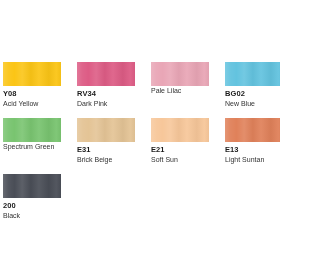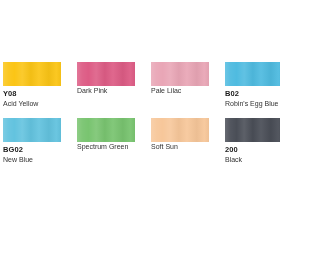--- a/index.html
+++ b/index.html
@@ -88,43 +88,50 @@
 
 <div id="swatch-sheet">
   <div class="swatch-grid">
       <div class="swatch-cell">
         <div class="swatch-chip" style="background-color: rgb(251, 197, 22);"></div>
         <div class="swatch-code">Y08</div>
         <div class="swatch-name">Acid Yellow</div>
       </div>
       <div class="swatch-cell">
         <div class="swatch-chip" style="background-color: rgb(221, 92, 133);"></div>
+        <div class="swatch-code">RV34</div>
         <div class="swatch-name">Dark Pink</div>
       </div>
       <div class="swatch-cell">
         <div class="swatch-chip" style="background-color: rgb(233, 166, 182);"></div>
         <div class="swatch-name">Pale Lilac</div>
-      </div>
-      <div class="swatch-cell">
-        <div class="swatch-chip" style="background-color: rgb(79, 187, 224);"></div>
-        <div class="swatch-code">B02</div>
-        <div class="swatch-name">Robin's Egg Blue</div>
       </div>
       <div class="swatch-cell">
         <div class="swatch-chip" style="background-color: rgb(99, 195, 223);"></div>
         <div class="swatch-code">BG02</div>
         <div class="swatch-name">New Blue</div>
       </div>
       <div class="swatch-cell">
         <div class="swatch-chip" style="background-color: rgb(121, 196, 112);"></div>
         <div class="swatch-name">Spectrum Green</div>
       </div>
       <div class="swatch-cell">
+        <div class="swatch-chip" style="background-color: rgb(228, 196, 150);"></div>
+        <div class="swatch-code">E31</div>
+        <div class="swatch-name">Brick Beige</div>
+      </div>
+      <div class="swatch-cell">
         <div class="swatch-chip" style="background-color: rgb(247, 199, 154);"></div>
+        <div class="swatch-code">E21</div>
         <div class="swatch-name">Soft Sun</div>
+      </div>
+      <div class="swatch-cell">
+        <div class="swatch-chip" style="background-color: rgb(224, 129, 90);"></div>
+        <div class="swatch-code">E13</div>
+        <div class="swatch-name">Light Suntan</div>
       </div>
       <div class="swatch-cell">
         <div class="swatch-chip" style="background-color: rgb(74, 78, 87);"></div>
         <div class="swatch-code">200</div>
         <div class="swatch-name">Black</div>
       </div>
     </div>
 </div>
 
 </body></html>

